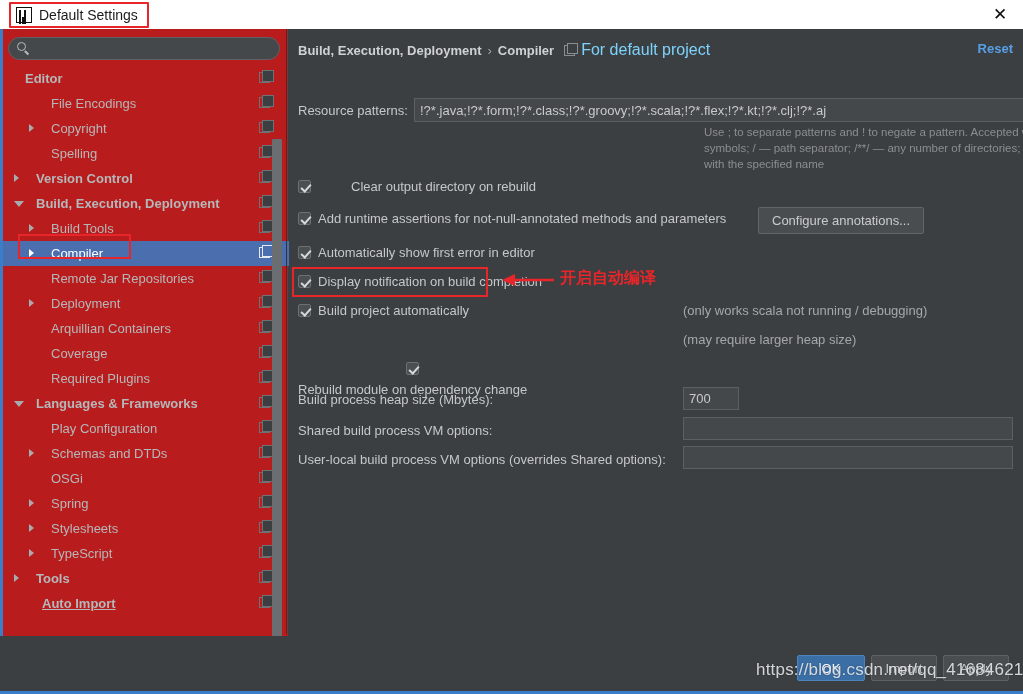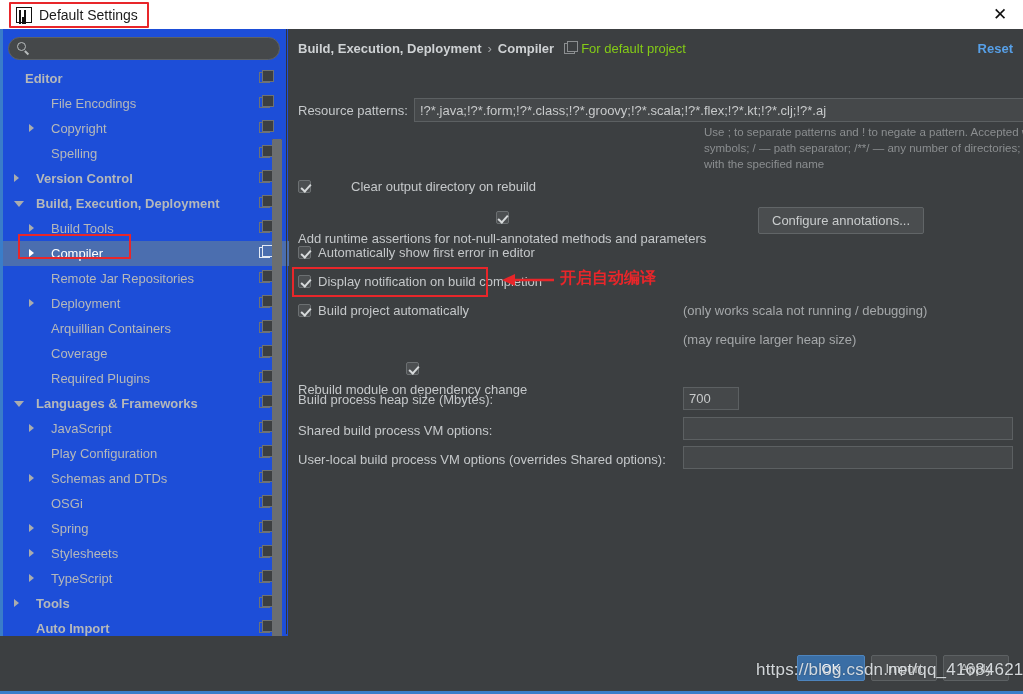--- a/index.html
+++ b/index.html
@@ -37,21 +37,21 @@
   .title-text { font-size: 14px; color: #1b1b1b; white-space: nowrap; }
   .win-close {
     position: absolute; right: 0; top: 0; width: 46px; height: 29px;
     display: flex; align-items: center; justify-content: center;
     font-size: 17px; color: #0f0f0f; line-height: 1; cursor: pointer;
   }
 
   
   .left-pane {
     position: absolute; left: 0; top: 29px; width: 288px; height: 665px;
-    background: #1d4ed8; border-left: 3px solid #3a7dc9;
+    background: #b91c1c; border-left: 3px solid #3a7dc9;
   }
   .search-wrap { padding: 8px 8px 0 5px; }
   .search-box {
     position: relative; height: 23px; background: #45484a;
     border: 1px solid #5e6264; border-radius: 12px;
   }
   .search-icon {
     position: absolute; left: 8px; top: 4px; width: 9px; height: 9px;
     border: 1.6px solid #b8bcbd; border-radius: 50%;
   }
@@ -126,21 +126,21 @@
   }
   .crumb-sep { color: #a0a3a5; font-weight: normal; }
   .bc-icon {
     width: 11px; height: 11px; border: 1.2px solid #8b8e90; position: relative;
     margin-left: 4px;
   }
   .bc-icon::before {
     content: ""; position: absolute; left: 2px; top: -3px; width: 9px; height: 9px;
     border: 1.2px solid #8b8e90; background: #3c3f41;
   }
-  .bc-note { color: #84cc16; font-weight: normal; font-size: 13px; }
+  .bc-note { color: #7dd3fc; font-weight: normal; font-size: 16px; }
   .reset-link {
     position: absolute; right: 10px; top: 12px; font-size: 13px;
     color: #57a0e8; font-weight: bold; cursor: pointer;
   }
 
   .rp-label { position: absolute; font-size: 13px; color: #c5c8ca; white-space: nowrap; }
   .rp-field {
     position: absolute; background: #45484a; border: 1px solid #5c6062;
     color: #c8cacb; font-size: 13px; padding: 3px 5px;
     font-family: "Liberation Sans", sans-serif; outline: none;
@@ -281,25 +281,20 @@
         <div class="tree-row">
           <span class="tree-label" style="left: 48px;">Required Plugins</span>
           <span class="copy-icon"></span>
         </div>
         <div class="tree-row">
           <span class="tw open" style="left: 11px; top: 10px;"></span>
           <span class="tree-label bold" style="left: 33px;">Languages &amp; Frameworks</span>
           <span class="copy-icon"></span>
         </div>
         <div class="tree-row">
-          <span class="tw" style="left: 26px; top: 8px;"></span>
-          <span class="tree-label" style="left: 48px;">JavaScript</span>
-          <span class="copy-icon"></span>
-        </div>
-        <div class="tree-row">
           <span class="tree-label" style="left: 48px;">Play Configuration</span>
           <span class="copy-icon"></span>
         </div>
         <div class="tree-row">
           <span class="tw" style="left: 26px; top: 8px;"></span>
           <span class="tree-label" style="left: 48px;">Schemas and DTDs</span>
           <span class="copy-icon"></span>
         </div>
         <div class="tree-row">
           <span class="tree-label" style="left: 48px;">OSGi</span>
@@ -319,21 +314,21 @@
           <span class="tw" style="left: 26px; top: 8px;"></span>
           <span class="tree-label" style="left: 48px;">TypeScript</span>
           <span class="copy-icon"></span>
         </div>
         <div class="tree-row">
           <span class="tw" style="left: 11px; top: 8px;"></span>
           <span class="tree-label bold" style="left: 33px;">Tools</span>
           <span class="copy-icon"></span>
         </div>
         <div class="tree-row">
-          <span class="tree-label bold" style="left: 33px;">Auto Import</span>
+          <span class="tree-label bold" style="left: 39px; text-decoration: underline;">Auto Import</span>
           <span class="copy-icon"></span>
         </div>
       </div>
     <div class="sb-track">
       <div class="sb-thumb"></div>
     </div>
     <div class="help-btn">?</div>
   </div>
   <div class="left-sep"></div>
 
@@ -351,21 +346,21 @@
     <div class="rp-label" style="left:9px; top:74px;">Resource patterns:</div>
     <input class="rp-field" style="left: 125px; top: 69px; width: 862px; height: 24px;" type="text" value="!?*.java;!?*.form;!?*.class;!?*.groovy;!?*.scala;!?*.flex;!?*.kt;!?*.clj;!?*.aj">
 
     <div class="rp-hint">Use ; to separate patterns and ! to negate a pattern. Accepted wildcards: ? — exactly one symbol; * — zero or more symbols; / — path separator; /**/ — any number of directories;  &lt;dir_name&gt;: &lt;pattern&gt; — restrict to source roots with the specified name</div>
 
     <div class="cb-row" style="left:9px; top:150px;gap:40px;">
       <span class="cbox checked"></span>
       <span class="cb-label">Clear output directory on rebuild</span>
     </div>
 
-    <div class="cb-row" style="left:9px; top:182px;flex-direction:column;">
+    <div class="cb-row" style="left:9px; top:182px;">
       <span class="cbox checked"></span>
       <span class="cb-label">Add runtime assertions for not-null-annotated methods and parameters</span>
     </div>
     <button class="gbtn" style="left:469px; top:178px;">Configure annotations...</button>
 
     <div class="cb-row" style="left:9px; top:216px;">
       <span class="cbox checked"></span>
       <span class="cb-label">Automatically show first error in editor</span>
     </div>
 

